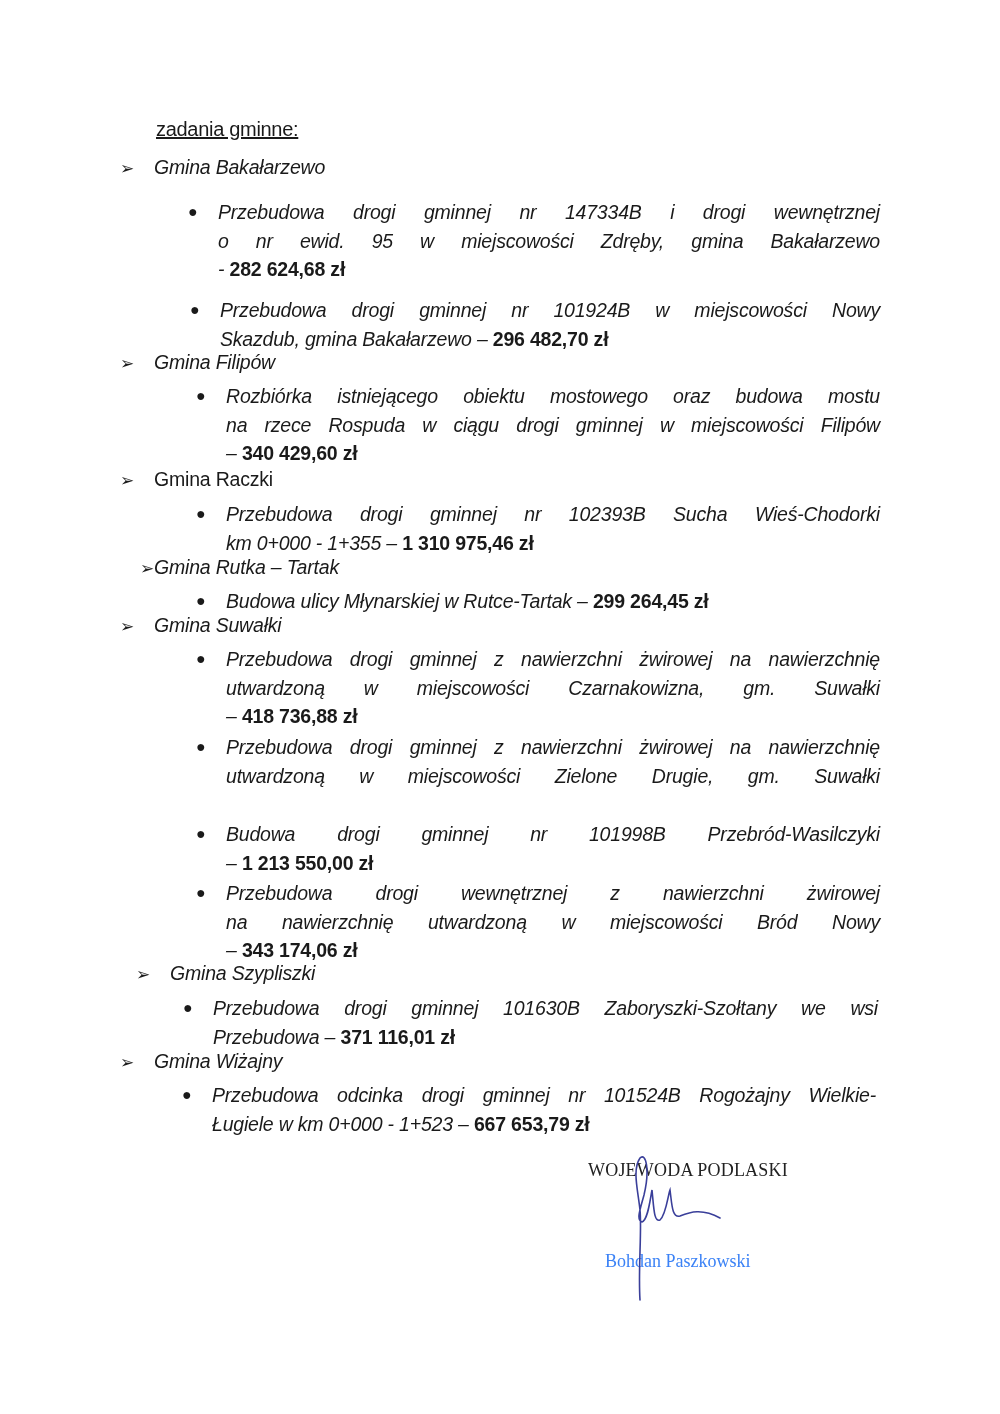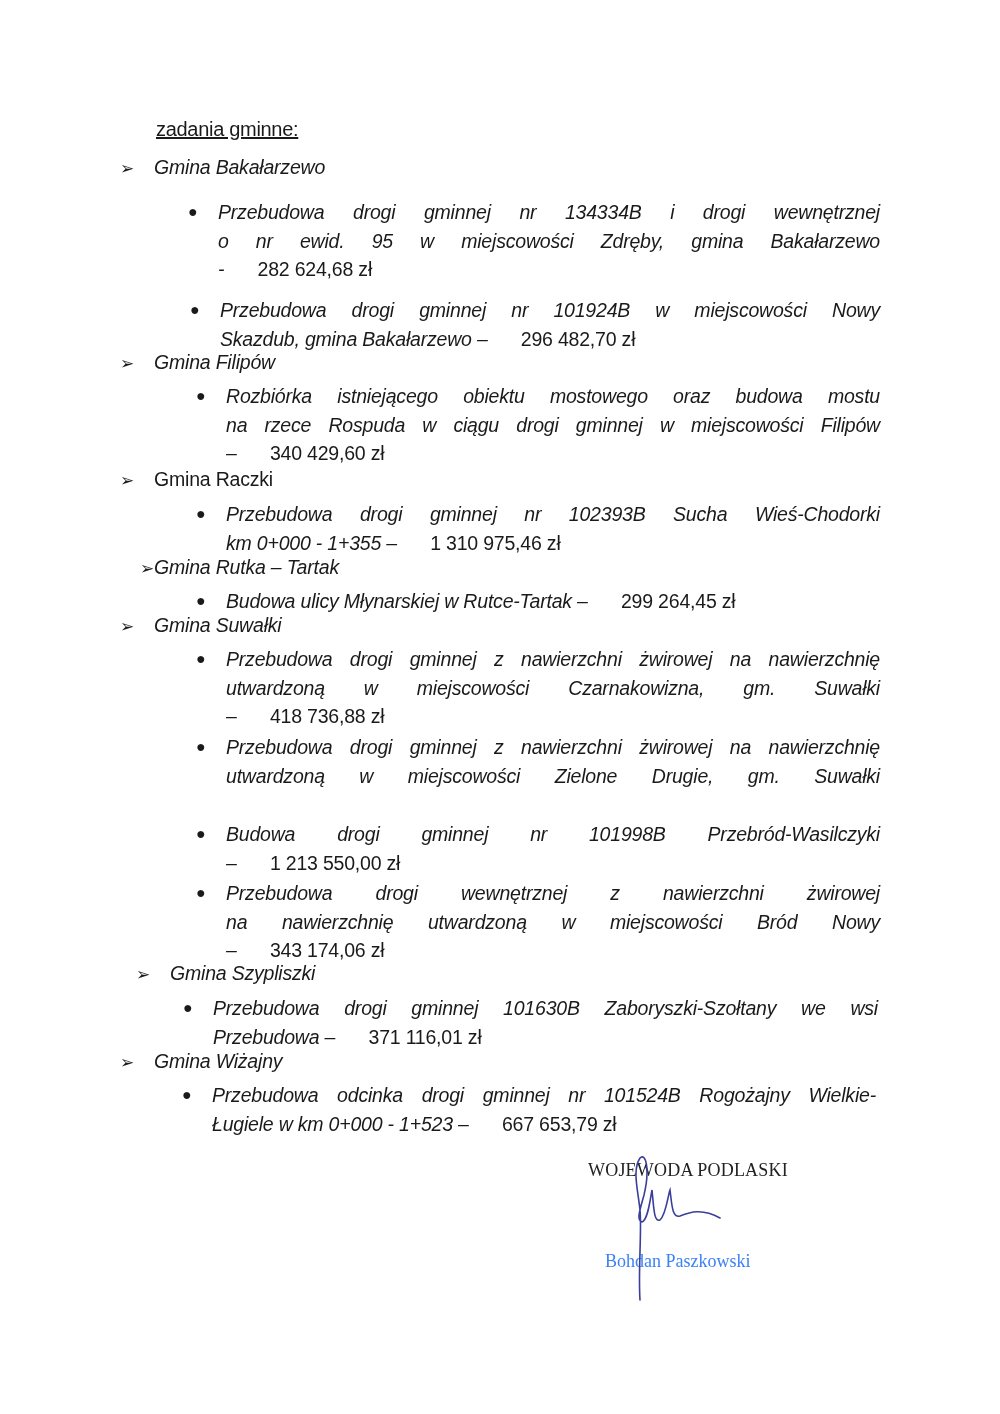--- a/index.html
+++ b/index.html
@@ -10,39 +10,39 @@
              text-decoration: underline; letter-spacing: -0.3px; }
   .gmina { position: absolute; left: 120px; font-size: 19.5px; font-style: italic;
            letter-spacing: -0.2px; white-space: nowrap; }
   .gmina.upright { font-style: normal; }
   .arrow { display: inline-block; width: 34px; font-style: normal; font-size: 17px; }
   .task { position: absolute; font-size: 19.5px; font-style: italic; line-height: 28.5px;
           text-align: justify; letter-spacing: -0.2px; }
   .task .bullet { position: absolute; left: -30px; top: 0; font-style: normal; font-size: 16px; }
   .task .line { display: block; text-align: justify; text-align-last: justify; height: 28.5px; }
   .task .line.last { text-align-last: left; }
-  .amount { font-weight: normal; font-style: normal; margin-left: 28px; }
+  .amount { font-weight: bold; font-style: normal; }
   .sig-title { position: absolute; left: 588px; top: 1160px; font-family: "Liberation Serif", serif;
                font-size: 18px; color: #222; letter-spacing: 0.2px; }
   .sig-name { position: absolute; left: 605px; top: 1230px; font-family: "Liberation Serif", serif;
               font-size: 18px; color: #3b82f6; margin-top: 21px; }
   .signature { position: absolute; left: 610px; top: 1150px; width: 140px; height: 160px; }
 </style>
 </head>
 <body>
 
 <div class="page">
   <div class="heading">zadania gminne:</div>
 
   <div class="gmina" style="top:156px;">
     <span class="arrow">➢</span><span>Gmina Bakałarzewo</span>
   </div>
   <div class="task" style="left:218px; top:198px; width:662px;">
     <span class="bullet">●</span>
-    <span class="line">Przebudowa drogi gminnej nr 134334B i drogi wewnętrznej</span>
+    <span class="line">Przebudowa drogi gminnej nr 147334B i drogi wewnętrznej</span>
     <span class="line">o nr ewid. 95 w miejscowości Zdręby, gmina Bakałarzewo</span>
     <span class="line last"><span>- </span><span class="amount">282 624,68 zł</span></span>
   </div>
   <div class="task" style="left:220px; top:296px; width:660px;">
     <span class="bullet">●</span>
     <span class="line">Przebudowa drogi gminnej nr 101924B w miejscowości Nowy</span>
     <span class="line last"><span>Skazdub, gmina Bakałarzewo – </span><span class="amount">296 482,70 zł</span></span>
   </div>
 
   <div class="gmina" style="top:351px;">

